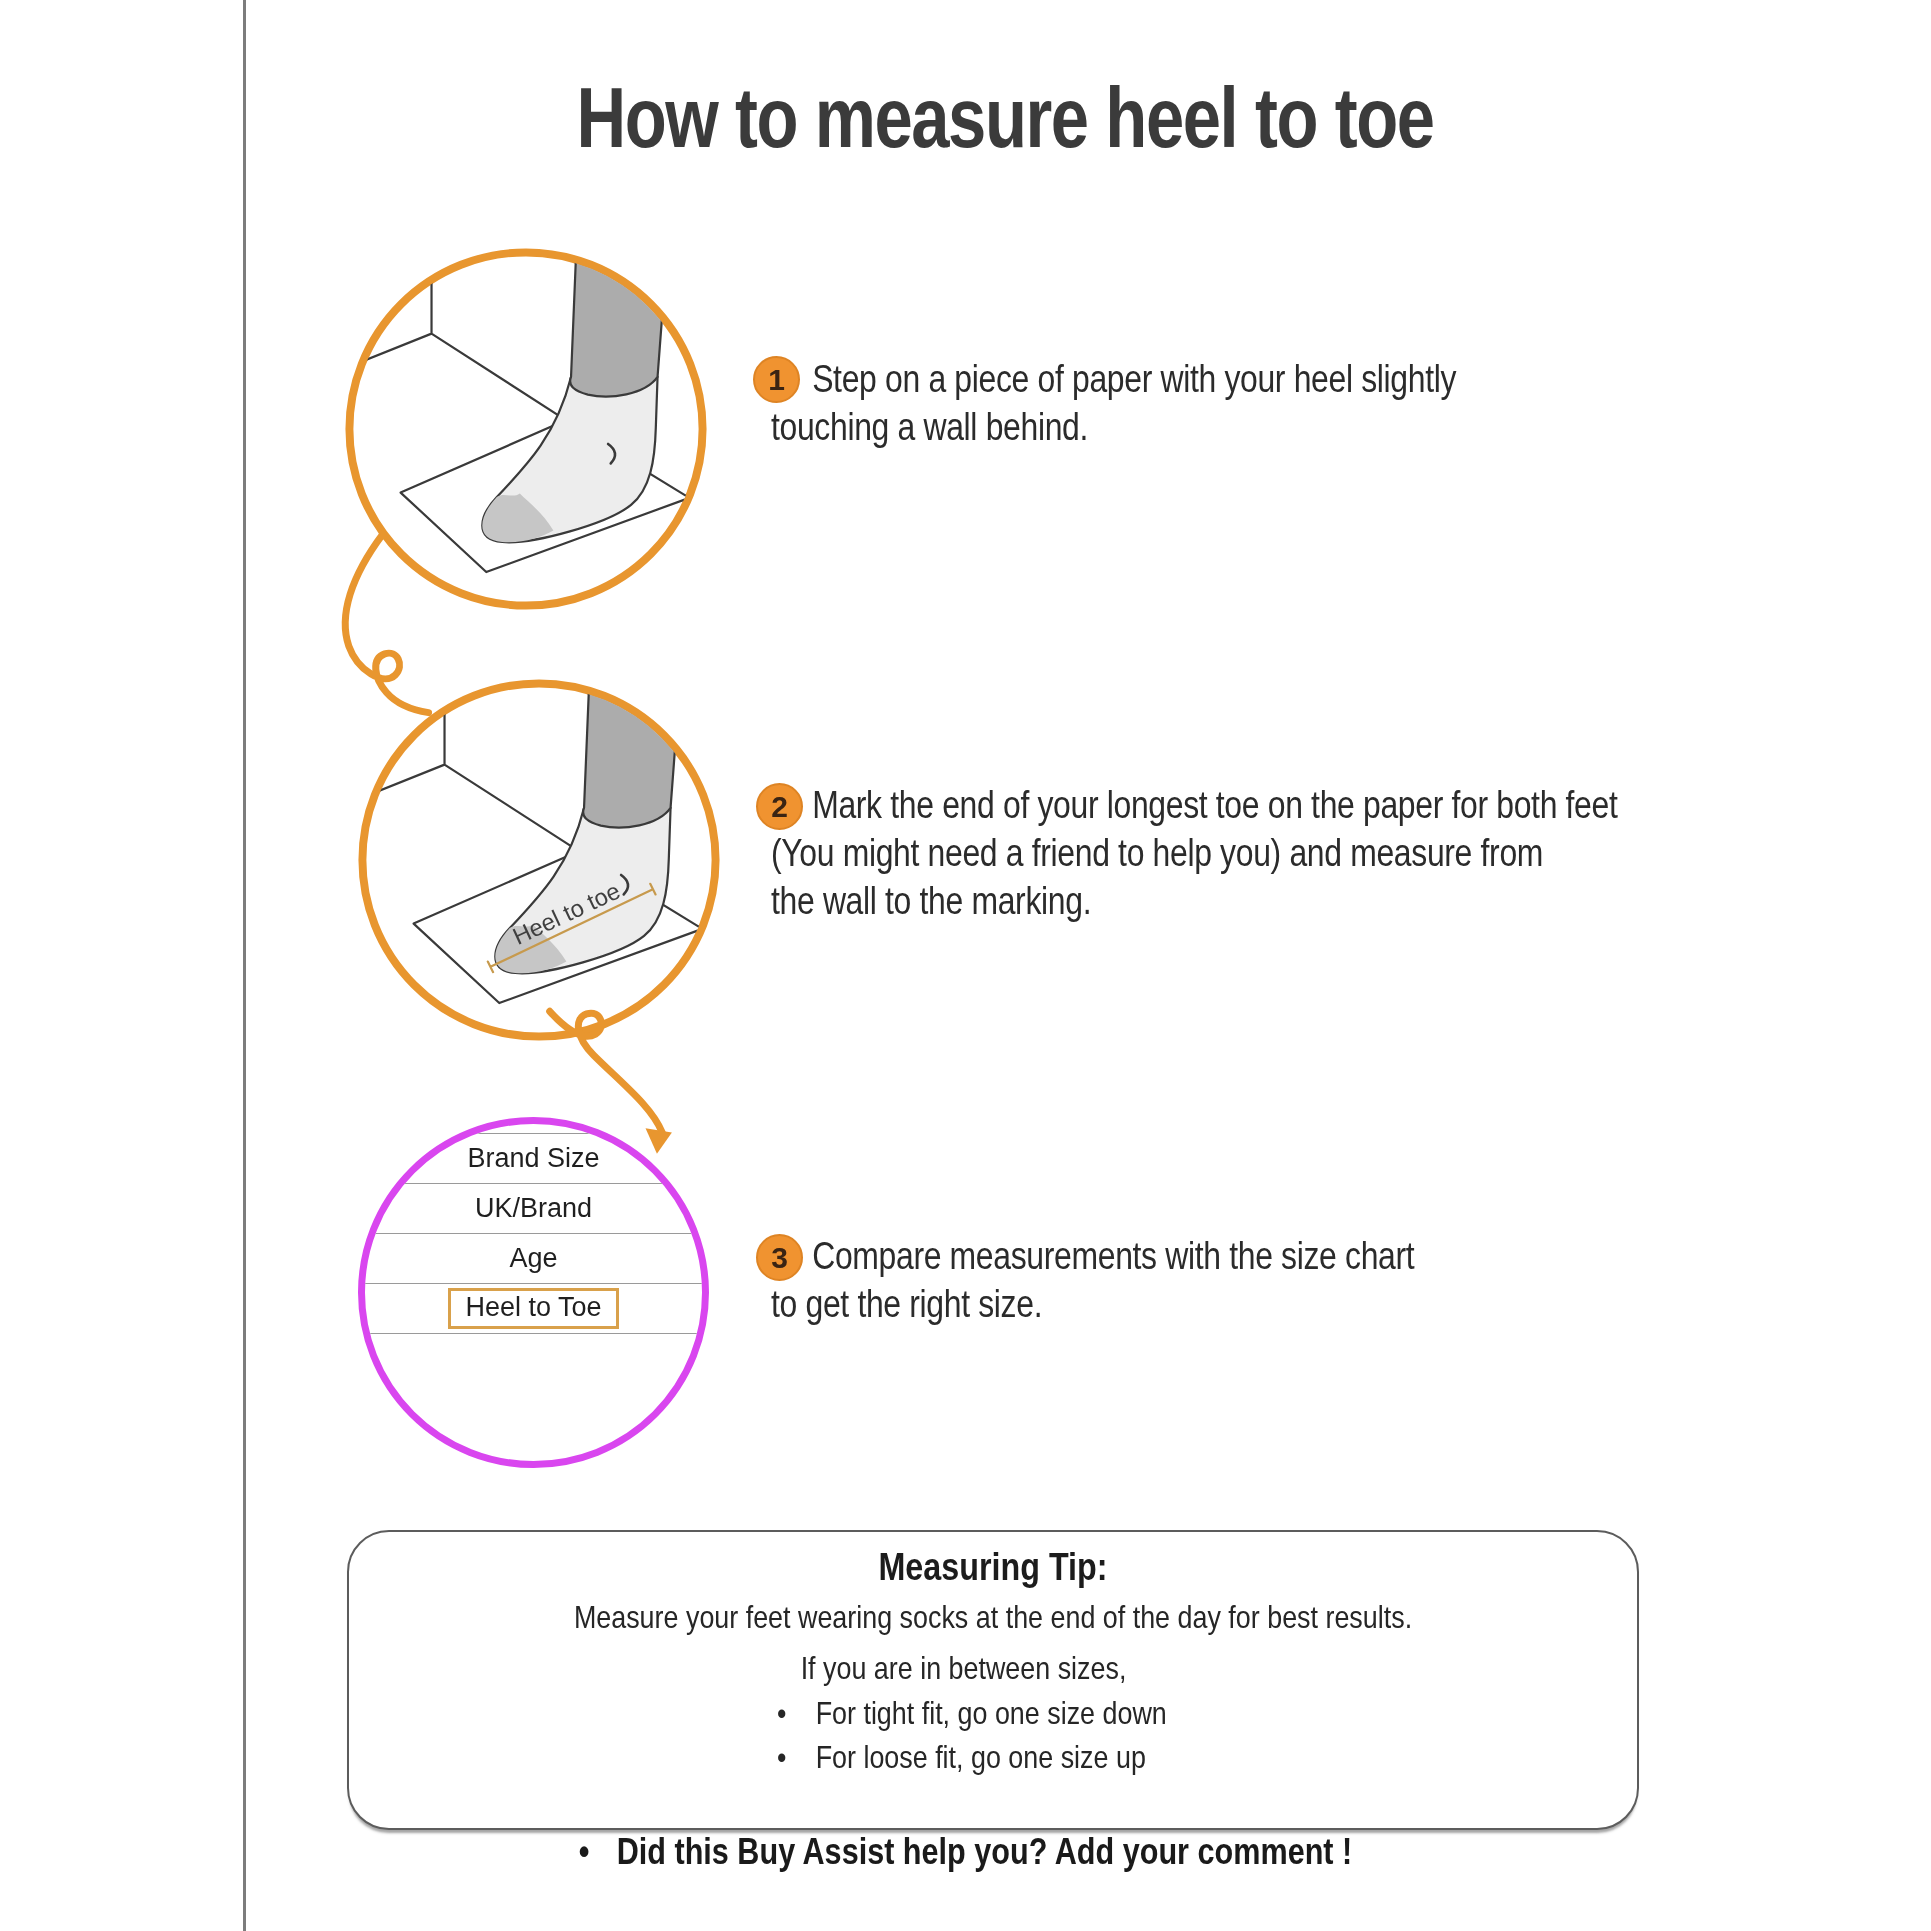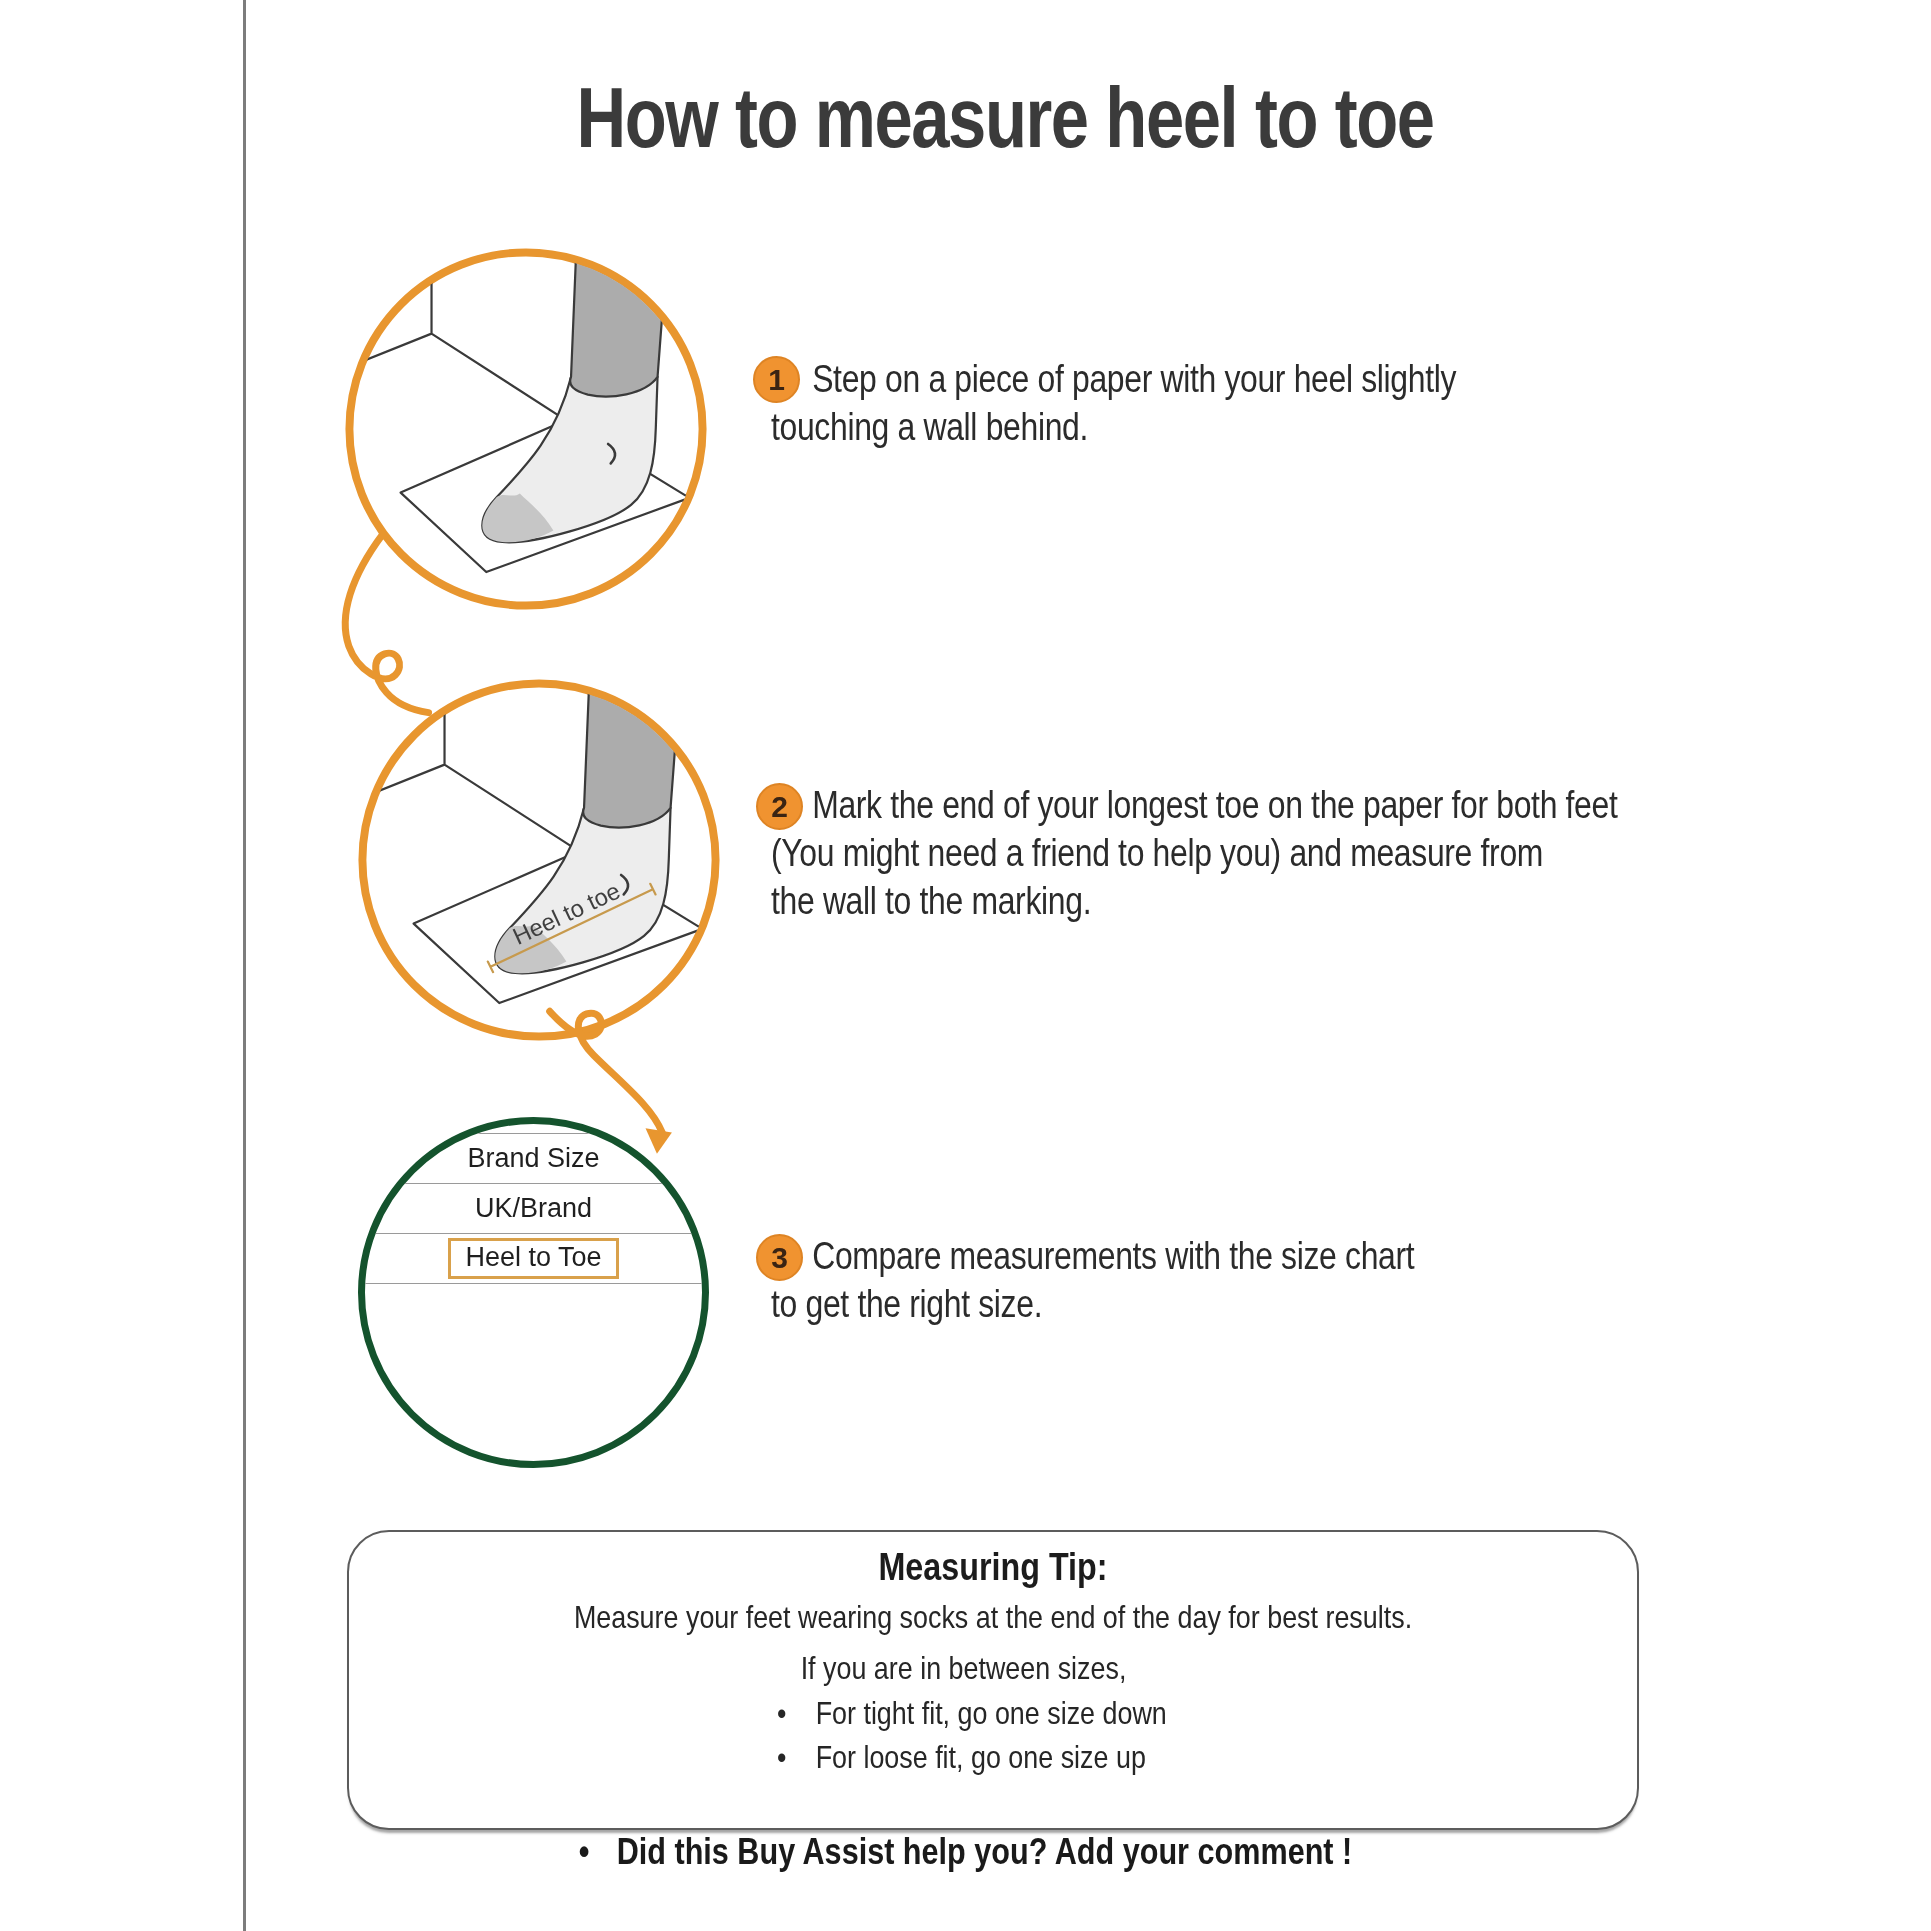--- a/index.html
+++ b/index.html
@@ -17,21 +17,21 @@
          border:2.6px solid #DE8424;box-sizing:border-box;
          display:flex;align-items:center;justify-content:center;
          font-size:30px;font-weight:bold;color:#3a2413;}
 
   .step-text{width:860px;font-size:38px;line-height:48px;color:#2b2b2b;
              transform:scaleX(0.84);transform-origin:0 0;letter-spacing:-0.4px;}
   .step-line{white-space:nowrap;}
   .step-line.first{text-indent:49px;}
 
   .chart-circle{width:351px;height:351px;border-radius:50%;
-                border:7px solid #14532d;box-sizing:border-box;background:#fff;
+                border:7px solid #d946ef;box-sizing:border-box;background:#fff;
                 overflow:hidden;}
   .chart-rows{position:absolute;left:0;top:8.8px;width:337px;}
   .chart-row{height:49px;border-bottom:0.9px solid #9a9a9a;
              display:flex;align-items:center;justify-content:center;
              font-size:27px;color:#1f1f1f;}
   .chart-row:first-child{border-top:0.9px solid #9a9a9a;}
   .hl-box{border:3.5px solid #D9A14B;background:#fff;padding:0.9px 14px 2.6px 14px;
           font-size:27px;color:#1f1f1f;}
 
   .tip-box{left:347px;top:1530px;width:1292px;height:300px;box-sizing:border-box;
@@ -107,20 +107,23 @@
 
 <div class="abs chart-circle" style="left:358px;top:1117px">
   <div class="chart-rows">
     <div class="chart-row">
         <span>Brand Size</span>
       </div>
     <div class="chart-row">
         <span>UK/Brand</span>
       </div>
     <div class="chart-row">
+        <span>Age</span>
+      </div>
+    <div class="chart-row">
       <span class="hl-box">Heel to Toe</span>
     </div>
   </div>
 </div>
 
 <div class="abs badge" style="left:753px;top:356px">
   <span>1</span>
 </div>
 <div class="abs step-text" style="left:771px;top:355px">
   <div class="step-line first">Step on a piece of paper with your heel slightly</div>

